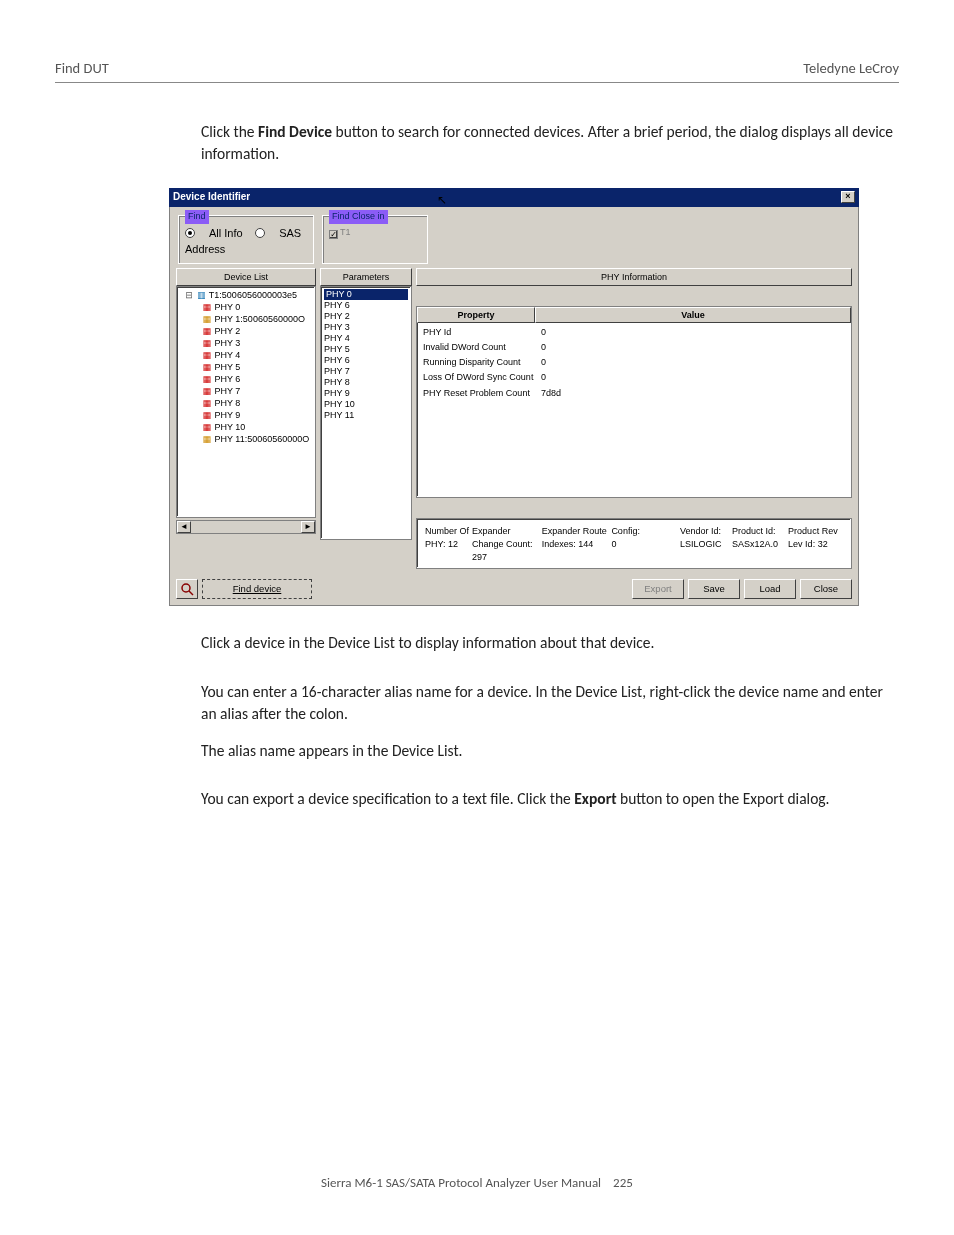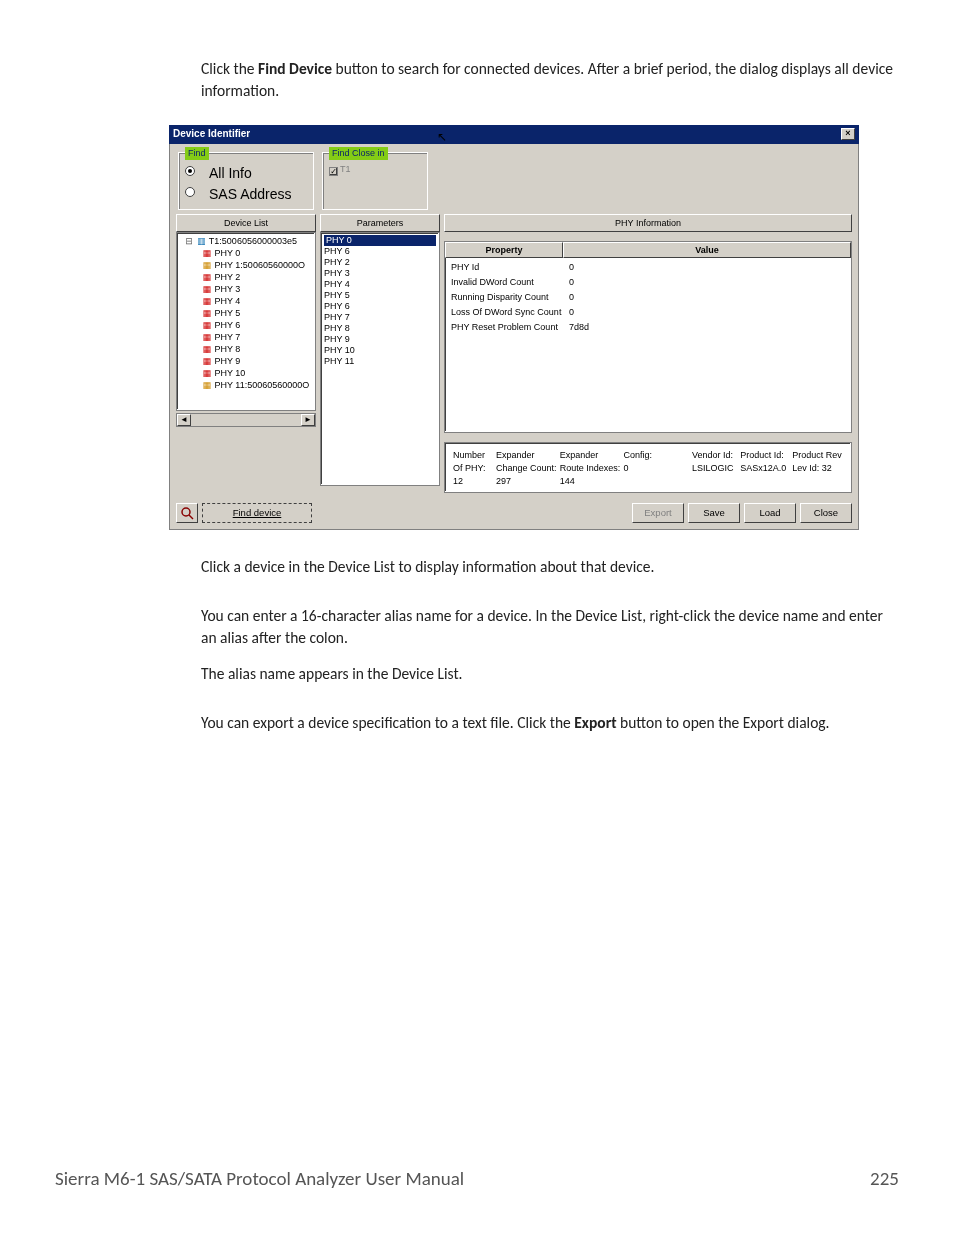--- a/index.html
+++ b/index.html
@@ -63,59 +63,59 @@
   }
   
   .gb {
     border:1px solid #fff;
     box-shadow: inset 1px 1px 0 #808080;
     position:relative;
     padding:10px 6px 5px;
   }
   .gb > .lg {
     position:absolute; top:-6px; left:6px;
-    background:#84cc16; padding:0 3px; color:#0a246a;
+    background:#8b5cf6; padding:0 3px; color:#0a246a;
     font-size:9px;
   }
   .toprow { display:flex; gap:8px; padding:8px 8px 4px; }
   .find-box { width:136px; }
   .finddev-box { flex:0 0 106px; }
-  .radio { position:relative; padding-left:24px; margin-right:10px; font-size:14px; }
+  .radio { position:relative; padding-left:24px; margin-right:10px; font-size:11px; }
   .radio::before{
     content:""; position:absolute; left:0; top:1px; width:8px; height:8px;
     border:1px solid #404040; border-radius:50%; background:#fff;
   }
   .radio.sel::after{
     content:""; position:absolute; left:3px; top:4px; width:4px; height:4px;
     border-radius:50%; background:#000;
   }
   .chk { display:inline-block; width:9px; height:9px; border:1px solid #808080;
          box-shadow: inset -1px -1px 0 #404040; background:#fff; vertical-align:-2px; margin-right:2px;
          text-align:center; font-size:8px; line-height:8px; }
   .chk.on::after { content:"✓"; font-size:8px; line-height:7px; color:#000; }
   .grey .chk { background:#d4d0c8; }
   
   .cols { display:flex; gap:4px; padding:0 6px 6px; }
   .col-left { width:140px; }
-  .col-mid  { width:120px; }
-  .col-right{ flex:1; display:flex; flex-direction:column; gap:9px; }
+  .col-mid  { width:92px; }
+  .col-right{ flex:1; display:flex; flex-direction:column; gap:20px; }
   .colhdr {
     height:18px; display:flex; align-items:center; justify-content:center;
     background:#d4d0c8; border:1px solid #fff;
     border-right-color:#404040; border-bottom-color:#404040;
     font-size:9px;
   }
   .sunken {
     background:#fff;
     border:1px solid #808080;
     box-shadow: inset -1px -1px 0 #fff, inset 1px 1px 0 #404040;
     padding:2px 3px;
     overflow:hidden;
   }
-  .tree-area { height:179px; font-size:9px; line-height:12px; white-space:nowrap; position:relative; }
+  .tree-area { height:232px; font-size:9px; line-height:12px; white-space:nowrap; position:relative; }
   .scroll-h {
     height:14px; background:#d4d0c8; margin-top:2px;
     border:1px solid #808080; display:flex; justify-content:space-between;
   }
   .scrollbtn{ width:14px; height:12px; background:#d4d0c8;
               border:1px solid #fff; border-right-color:#404040; border-bottom-color:#404040;
               font-size:8px; text-align:center; line-height:10px; }
   .param-list { height:254px; font-size:9px; line-height:11px; }
   .param-list .sel { background:#0a246a; color:#fff; padding:0 2px; }
   .phy-wrap { flex:1; }
@@ -149,38 +149,42 @@
     height:20px; min-width:52px; padding:0 10px;
     background:#d4d0c8; border:1px solid #fff;
     border-right-color:#404040; border-bottom-color:#404040;
     font-size:9.5px; line-height:18px; text-align:center;
   }
   .btn.wide { min-width:110px; border:1px dashed #404040; text-decoration:underline; }
   .btn.disabled{ color:#808080; }
   .btnrow { display:flex; gap:4px; }
   .footer {
     position:absolute; bottom:42px; left:55px; right:55px;
-    display:flex; justify-content:space-between;
-    font-size:19px; color:#555;gap:12px;
+    display:flex; justify-content:center;
+    font-size:13px; color:#555;gap:12px;
   }
   .tree-line{ padding-left:4px; }
   .ico { display:inline-block; width:10px; text-align:center; }
   .ico.plus::before{ content:"⊟"; color:#606060; font-size:9px; }
   .ico.red::before{ content:"▦"; color:#c00; font-size:9px; }
   .ico.grn::before{ content:"▦"; color:#c80; font-size:9px; }
   .ico.chip::before{ content:"▥"; color:#06a; font-size:9px; }
   .cursor-arrow {
     position:absolute; top:4px; left:268px;
     font-size:12px; color:#000;
   }
 </style>
 </head>
 <body>
 
 <div class="page">
+  <div class="tophead">
+    <span>Find DUT</span>
+    <span>Teledyne LeCroy</span>
+  </div>
 
   <div class="body-copy">
     <p>
       <span>Click the </span><strong>Find Device</strong><span> button to search for connected devices. After a brief period, the dialog displays all device information.</span>
     </p>
   </div>
 
   <div class="screenshot">
     <div class="titlebar">
       <span>Device Identifier</span>

